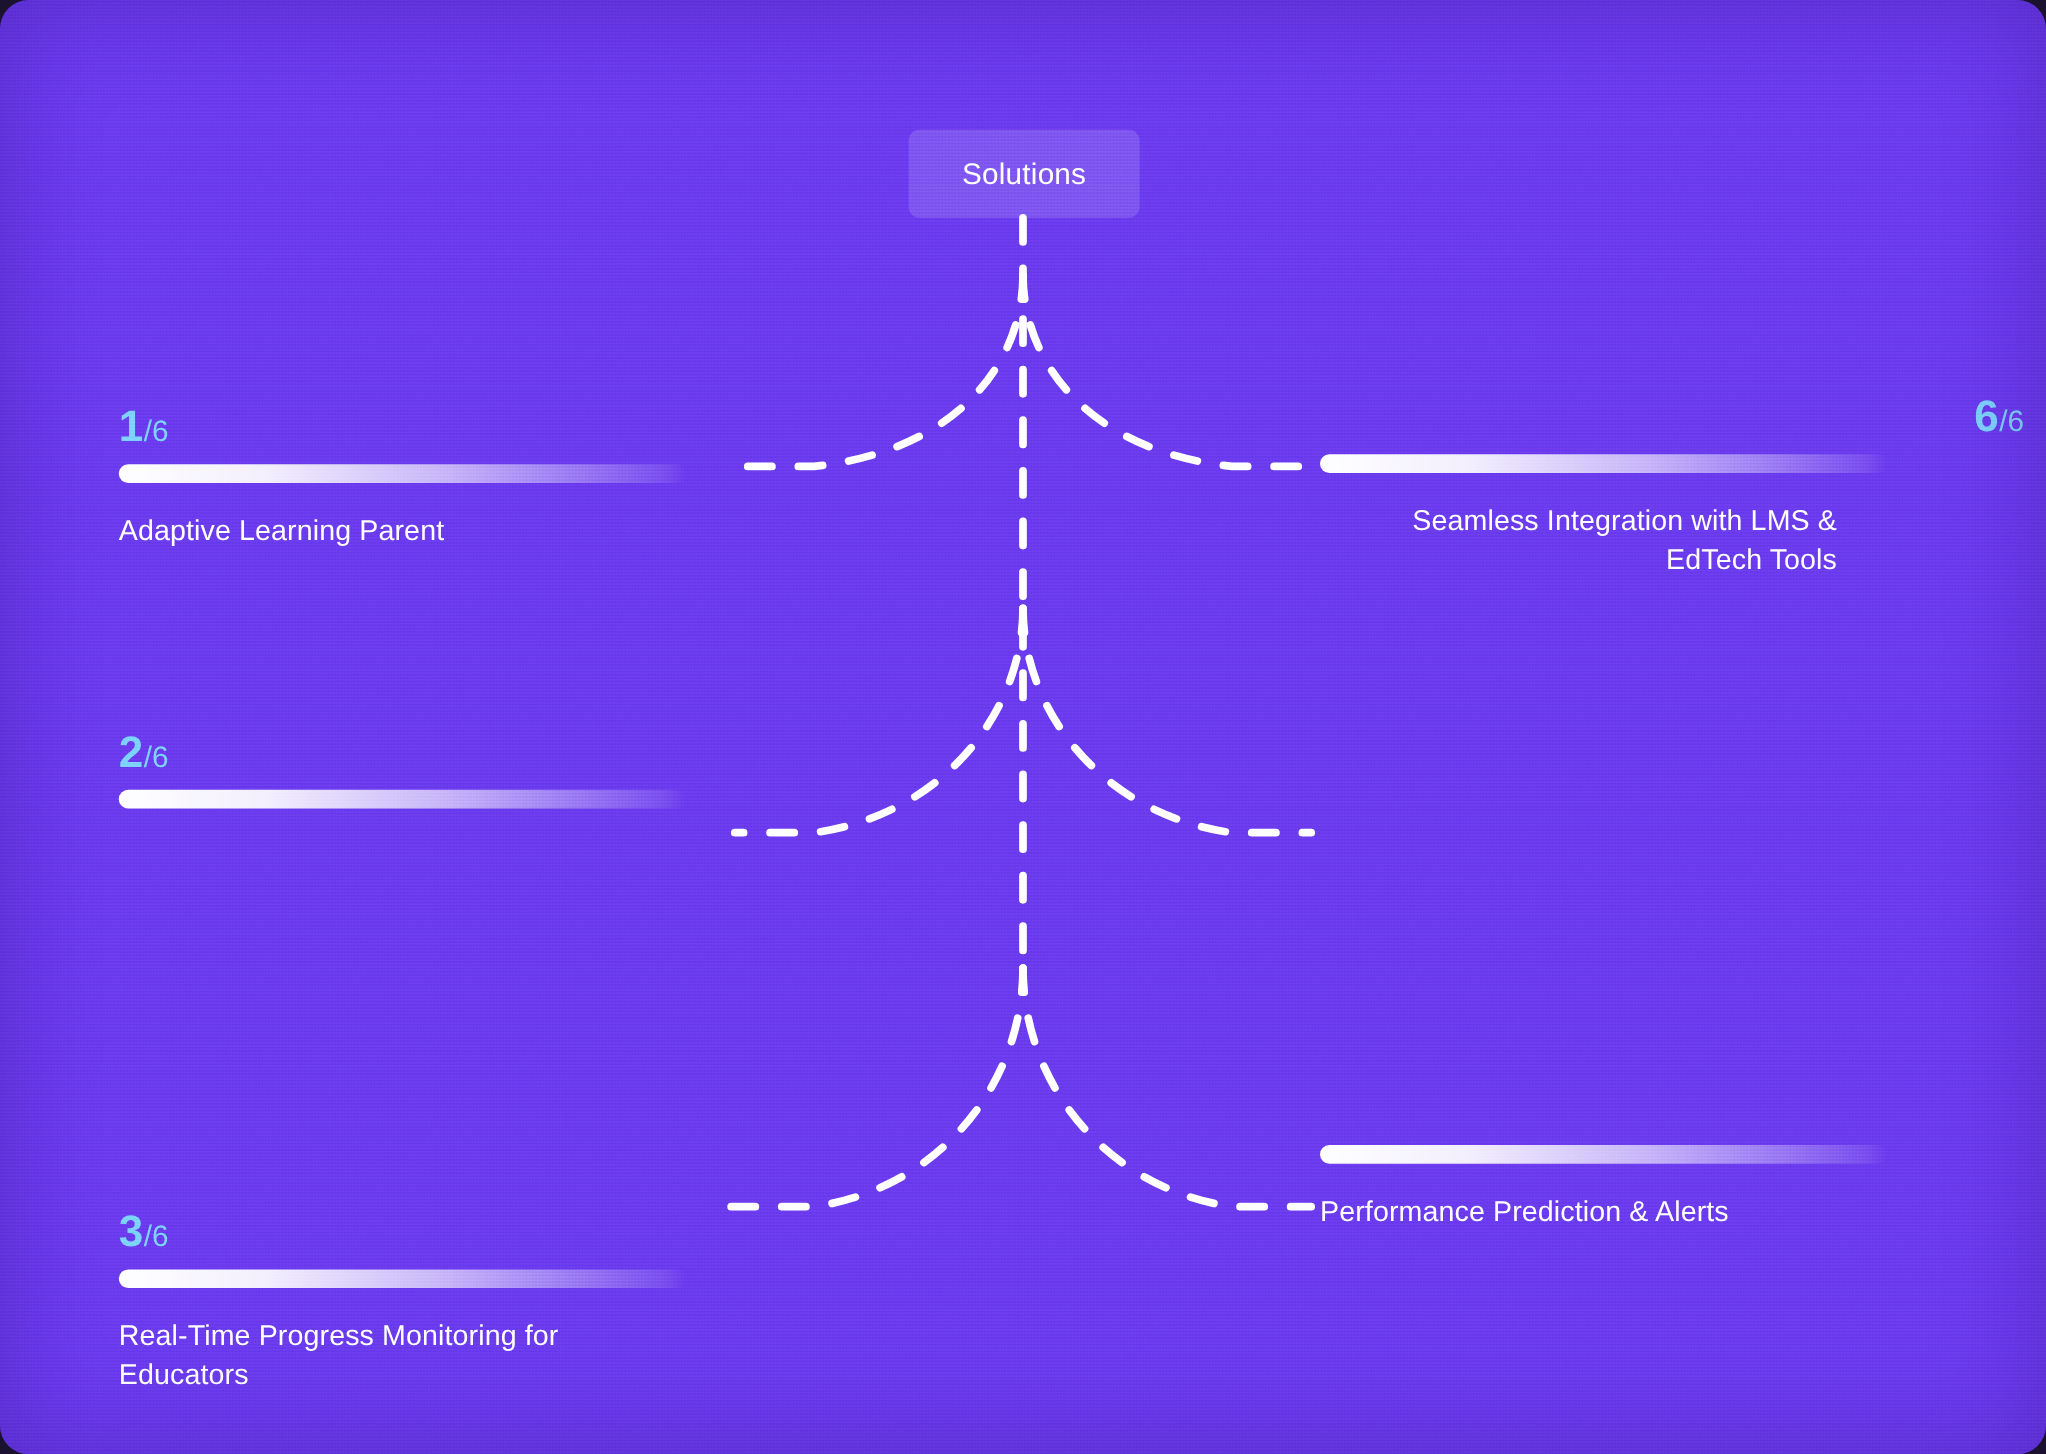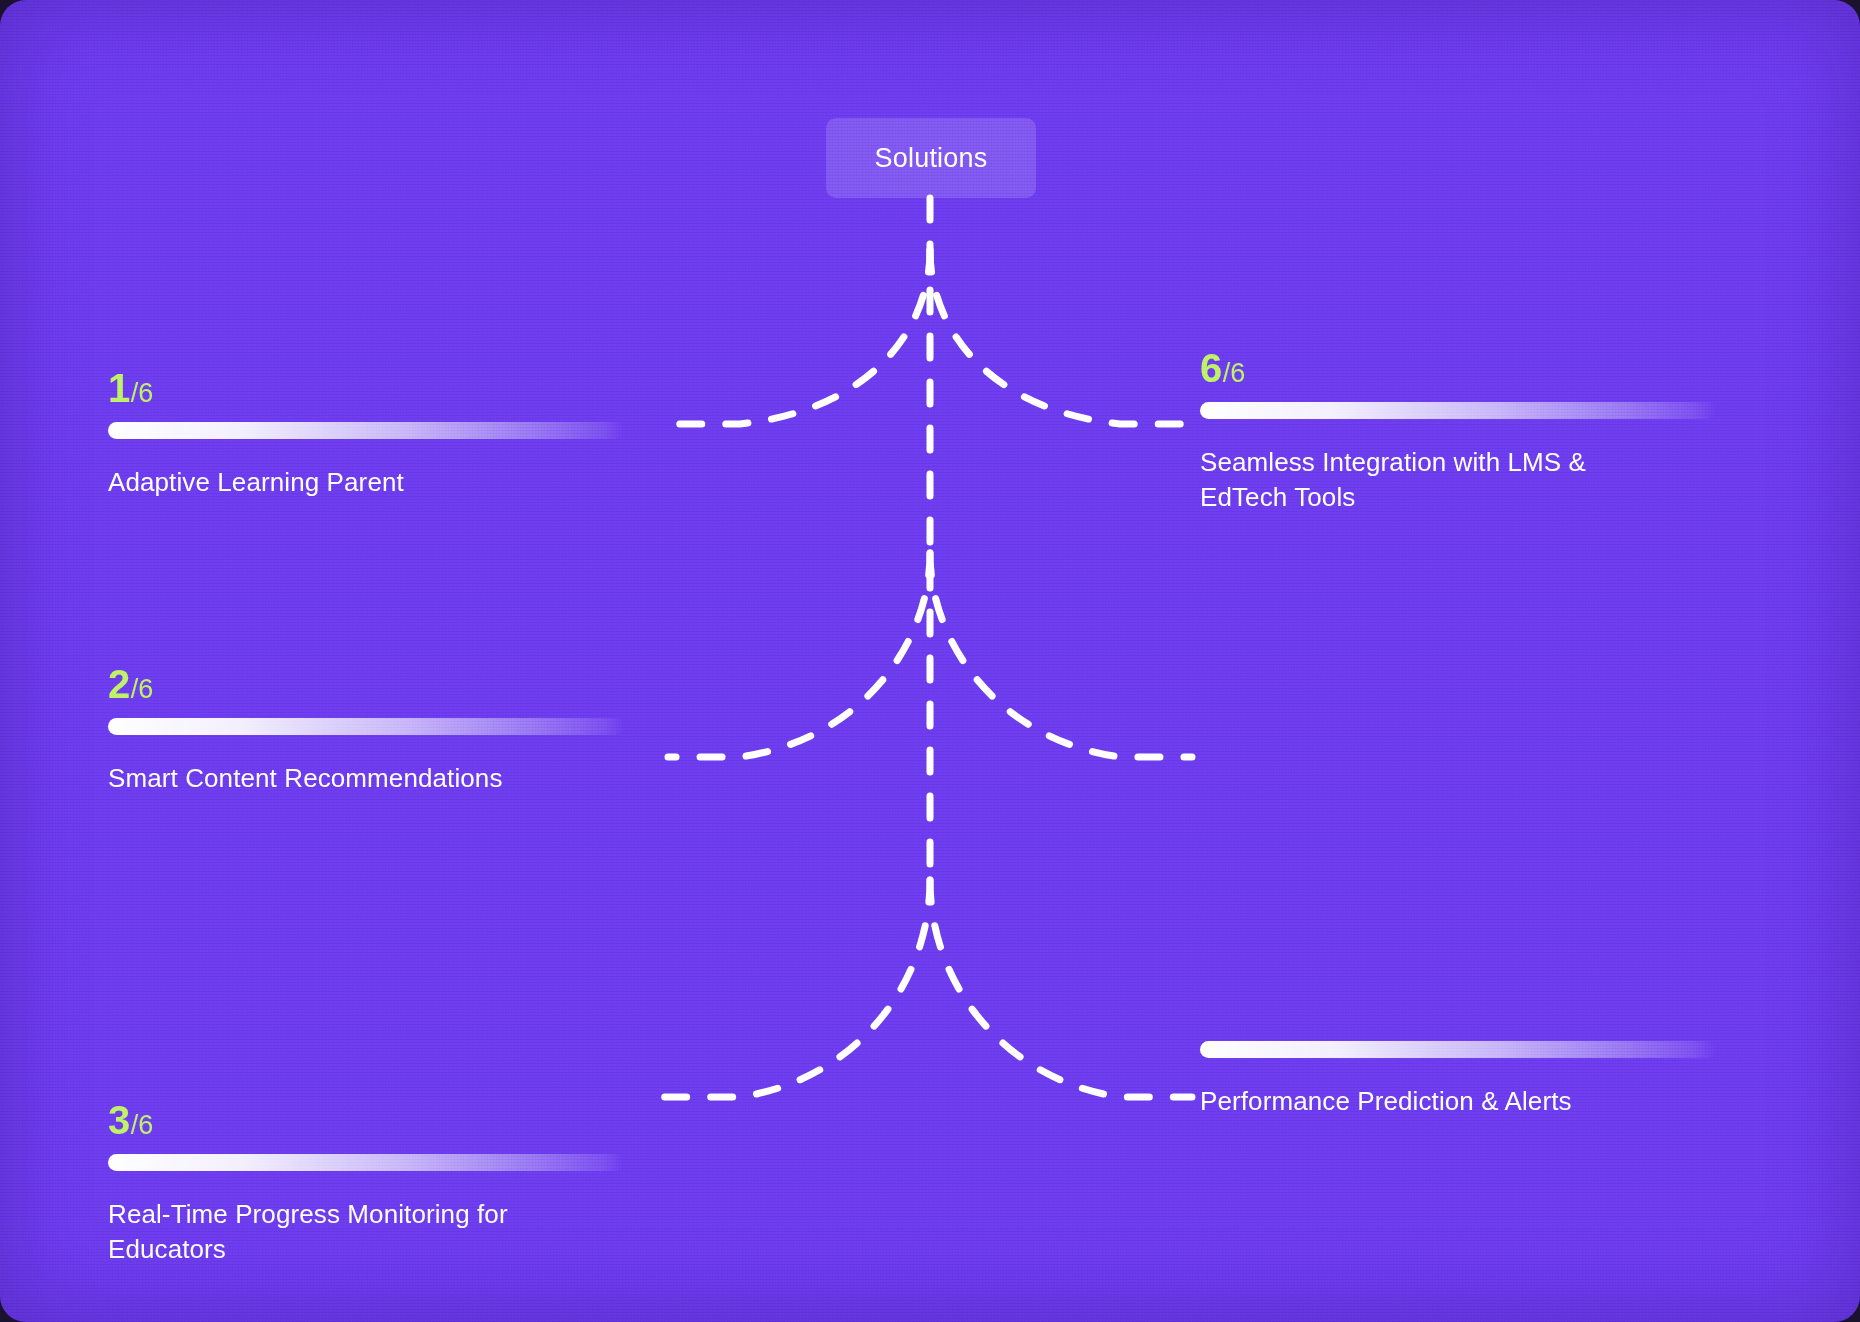--- a/index.html
+++ b/index.html
@@ -95,21 +95,21 @@
   }
 
   
   .item {
     position: absolute;
   }
   .item.left  { left: 108px;  width: 620px; text-align: left; }
   .item.right { left: 1200px; width: 640px; text-align: left; }
 
   .item-index {
-    color: #bef264;
+    color: #7dd3fc;
     line-height: 1;
     margin-bottom: 14px;
     white-space: nowrap;
   }
   .idx-num {
     font-size: 40px;
     font-weight: 700;
     letter-spacing: -.5px;
   }
   .idx-den {
@@ -182,32 +182,31 @@
     </div>
     <div class="item-bar"></div>
     <div class="item-title">Adaptive Learning Parent</div>
   </div>
 
   <div class="item left" style="top:664px;">
     <div class="item-index">
       <span class="idx-num">2</span><span class="idx-den">/6</span>
     </div>
     <div class="item-bar"></div>
-    <div class="item-title">Smart Content Recommendations</div>
   </div>
 
   <div class="item left" style="top:1100px;">
     <div class="item-index">
       <span class="idx-num">3</span><span class="idx-den">/6</span>
     </div>
     <div class="item-bar"></div>
     <div class="item-title">Real-Time Progress Monitoring for Educators</div>
   </div>
 
-  <div class="item right" style="top:348px;">
+  <div class="item right" style="top:359px;text-align:right;">
     <div class="item-index">
       <span class="idx-num">6</span><span class="idx-den">/6</span>
     </div>
     <div class="item-bar"></div>
     <div class="item-title">Seamless Integration with LMS &amp; EdTech Tools</div>
   </div>
 
 
   <div class="item right" style="top:1041px;">
     <div class="item-bar"></div>

